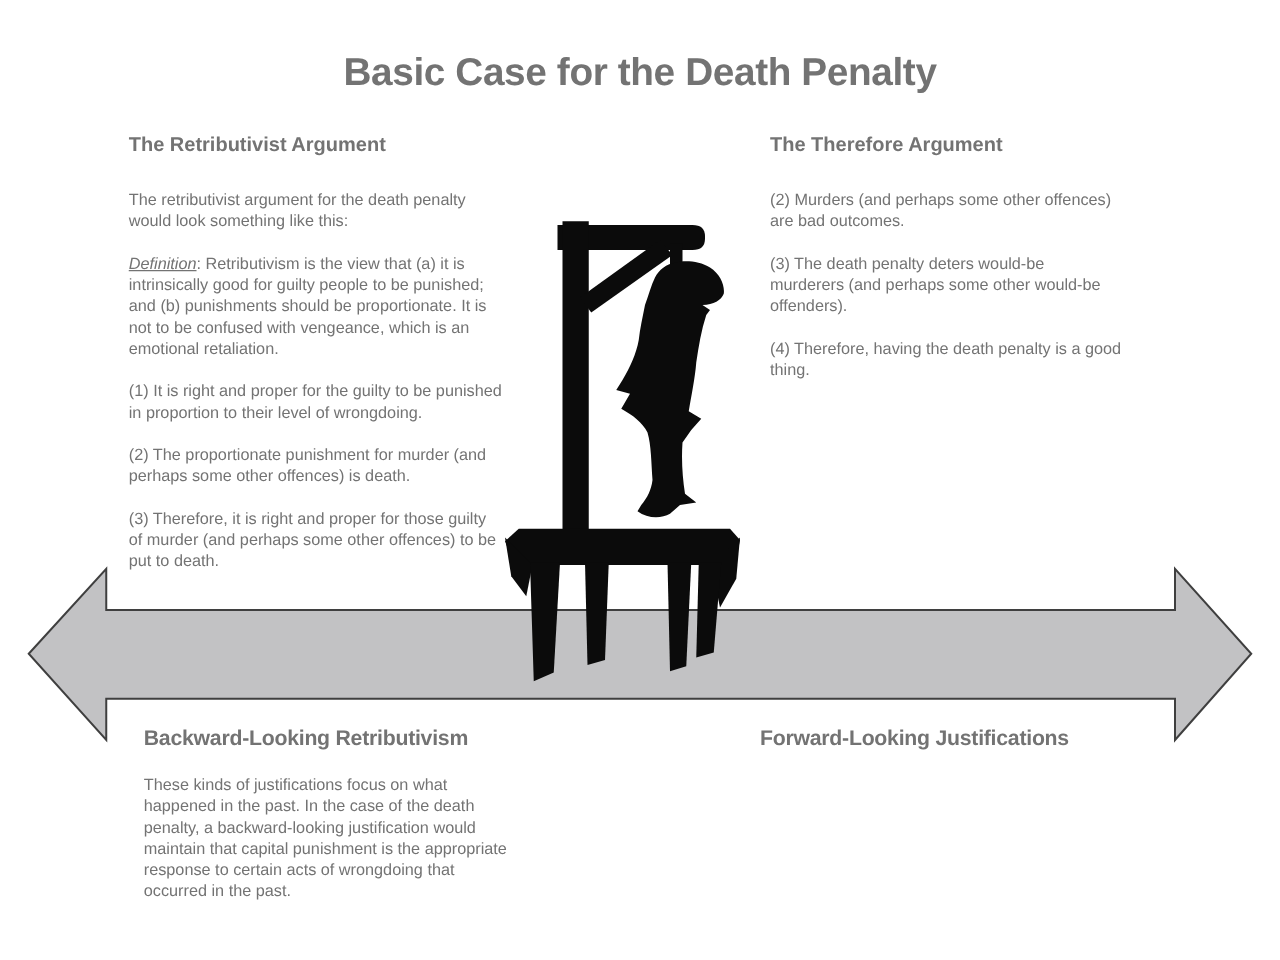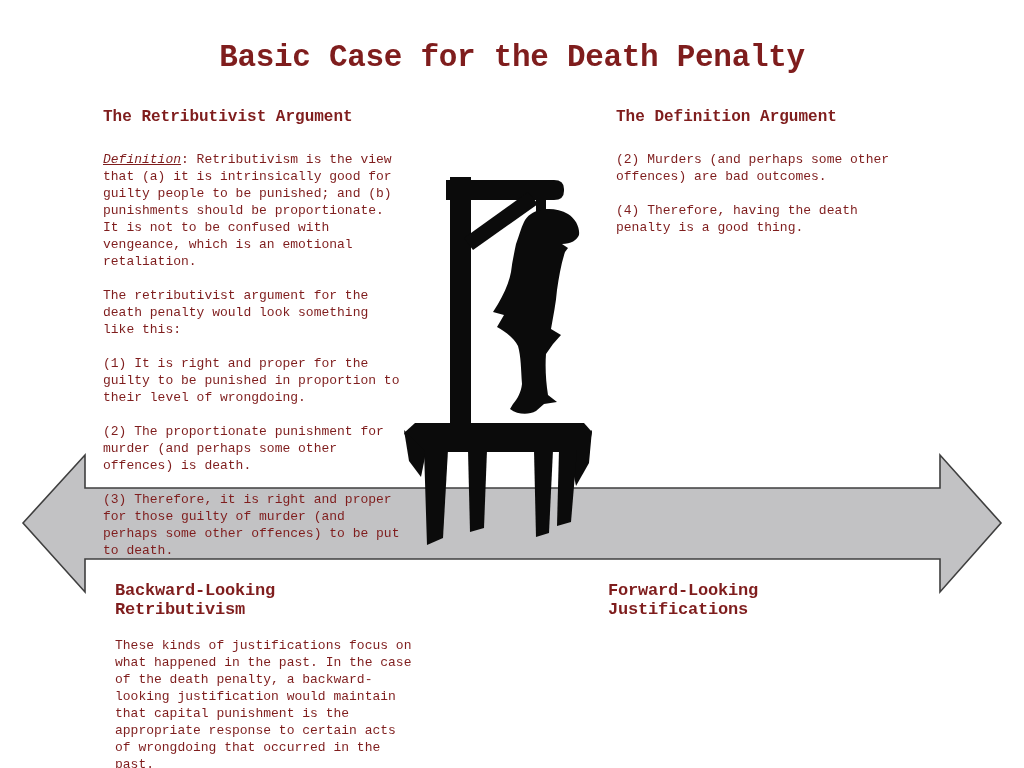--- a/index.html
+++ b/index.html
@@ -1,18 +1,18 @@
 <!DOCTYPE html>
 <html><head>
 <meta charset="utf-8">
 <style>
   html,body{margin:0;padding:0;background:#ffffff;}
   #slide{
     position:relative;width:1024px;height:768px;background:#ffffff;overflow:hidden;
-    font-family:Liberation Mono, monospace;color:#7f1d1d;
+    font-family:Liberation Sans, sans-serif;color:#737373;
   }
   #title{
     position:absolute;left:0;right:0;top:40px;text-align:center;
     font-size:31px;font-weight:bold;letter-spacing:-0.3px;
   }
   .colhead{
     font-size:16px;font-weight:bold;text-align:left;margin:0 0 25px 0;
   }
   .sechead{
     font-size:17px;font-weight:bold;text-align:left;margin:0 0 18px 0;letter-spacing:-0.2px;
@@ -78,30 +78,31 @@
 
       <path d="M424,450 L448,450 L443,538 L427,545 Z"></path>
       <path d="M468,450 L487,450 L484,528 L470,532 Z"></path>
       <path d="M534,450 L553,450 L549,533 L536,537 Z"></path>
       <path d="M559,450 L577,450 L571,522 L557,526 Z"></path>
     </g>
   </svg>
 
   <div id="col-retributivist" class="txtcol">
     <h2 class="colhead">The Retributivist Argument</h2>
+    <p>The retributivist argument for the death penalty would look something like this:</p>
     <p><span class="defword">Definition</span><span>: Retributivism is the view that (a) it is intrinsically good for guilty people to be punished; and (b) punishments should be proportionate. It is not to be confused with vengeance, which is an emotional retaliation.</span></p>
-    <p>The retributivist argument for the death penalty would look something like this:</p>
     <p>(1) It is right and proper for the guilty to be punished in proportion to their level of wrongdoing.</p>
     <p>(2) The proportionate punishment for murder (and perhaps some other offences) is death.</p>
     <p>(3) Therefore, it is right and proper for those guilty of murder (and perhaps some other offences) to be put to death.</p>
   </div>
 
   <div id="col-deterrence" class="txtcol">
-    <h2 class="colhead">The Definition Argument</h2>
+    <h2 class="colhead">The Therefore Argument</h2>
     <p>(2) Murders (and perhaps some other offences) are bad outcomes.</p>
+    <p>(3) The death penalty deters would-be murderers (and perhaps some other would-be offenders).</p>
     <p>(4) Therefore, having the death penalty is a good thing.</p>
   </div>
 
   <div id="sec-backward" class="txtcol">
     <h2 class="sechead">Backward-Looking Retributivism</h2>
     <p>These kinds of justifications focus on what happened in the past. In the case of the death penalty, a backward-looking justification would maintain that capital punishment is the appropriate response to certain acts of wrongdoing that occurred in the past.</p>
   </div>
 
   <div id="sec-forward" class="txtcol">
     <h2 class="sechead">Forward-Looking Justifications</h2>

